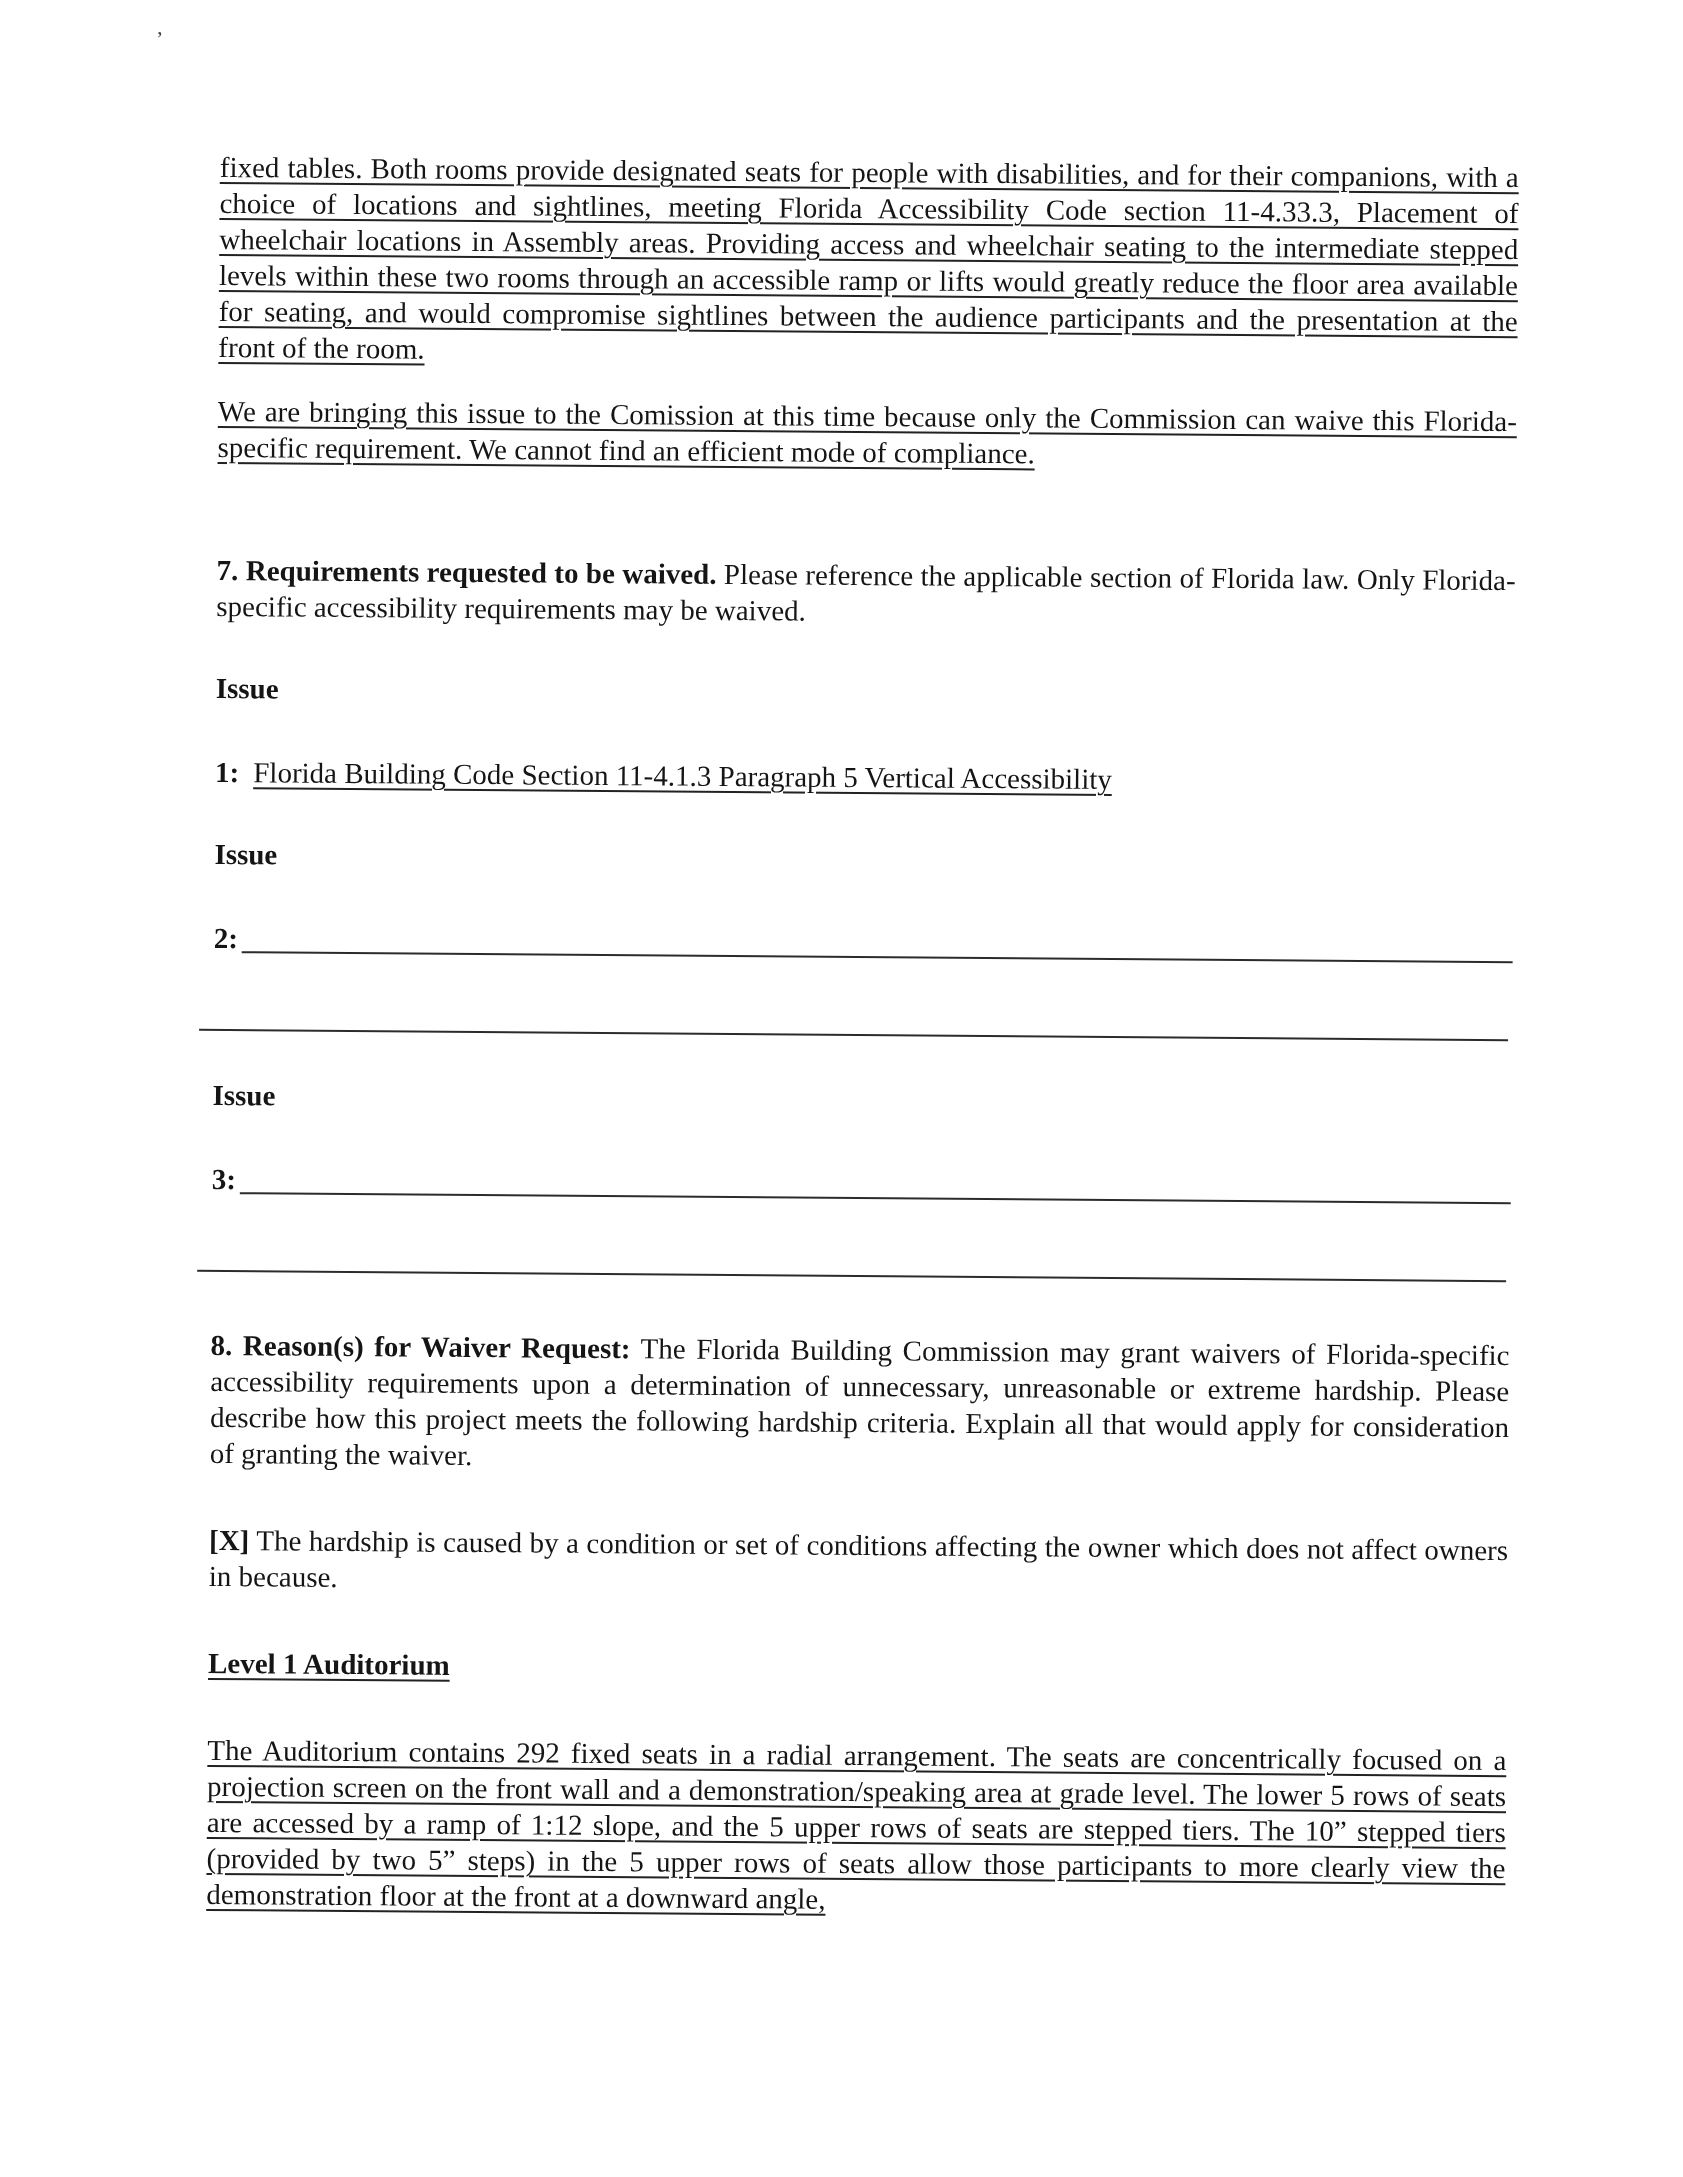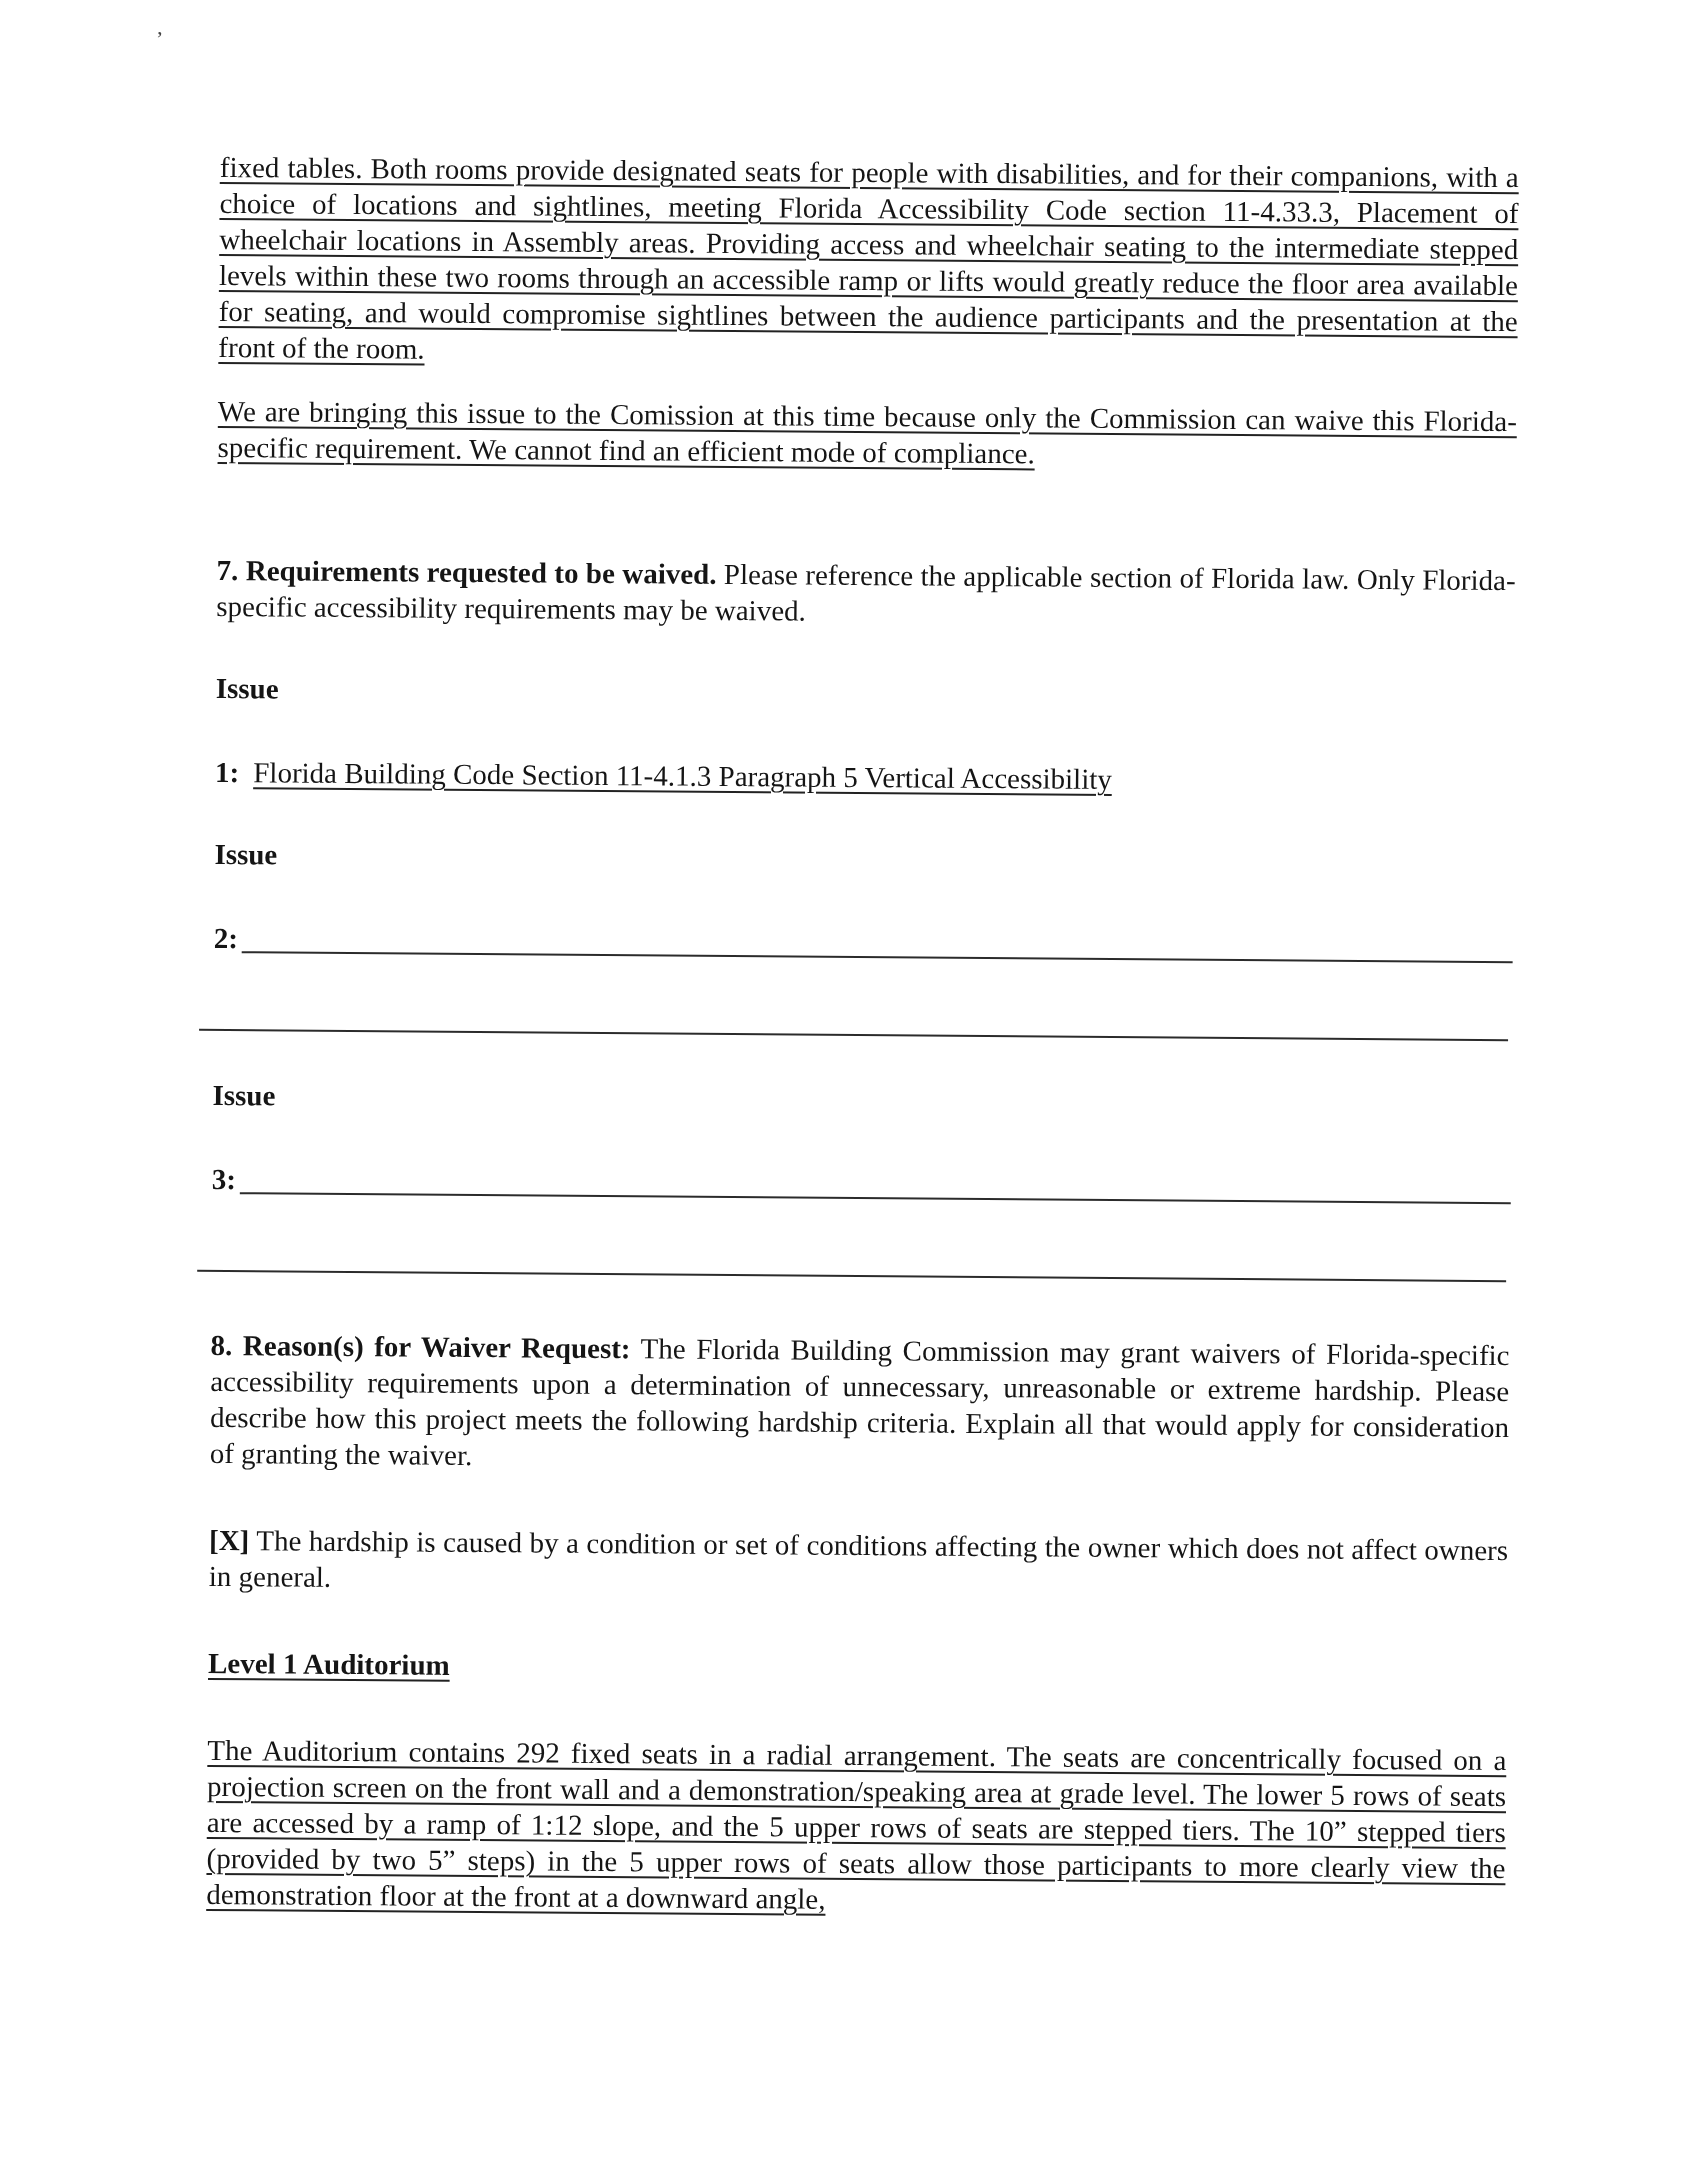--- a/index.html
+++ b/index.html
@@ -105,21 +105,21 @@
 
     <div class="rule"></div>
 
     <p class="just sec8">
       <span class="b">8. Reason(s) for Waiver Request:</span>
       <span>The Florida Building Commission may grant waivers of Florida-specific accessibility requirements upon a determination of unnecessary, unreasonable or extreme hardship. Please describe how this project meets the following hardship criteria. Explain all that would apply for consideration of granting the waiver.</span>
     </p>
 
     <p class="just checkbox-para">
       <span class="b">[X]</span>
-      <span>The hardship is caused by a condition or set of conditions affecting the owner which does not affect owners in general.</span>
+      <span>The hardship is caused by a condition or set of conditions affecting the owner which does not affect owners in because.</span>
     </p>
 
     <p class="subhead u">Level 1 Auditorium</p>
 
     <p class="just u finalpara">The Auditorium contains 292 fixed seats in a radial arrangement. The seats are concentrically focused on a projection screen on the front wall and a demonstration/speaking area at grade level. The lower 5 rows of seats are accessed by a ramp of 1:12 slope, and the 5 upper rows of seats are stepped tiers. The 10” stepped tiers (provided by two 5” steps) in the 5 upper rows of seats allow those participants to more clearly view the demonstration floor at the front at a downward angle,</p>
 
   </div>
 </div>
 
 

